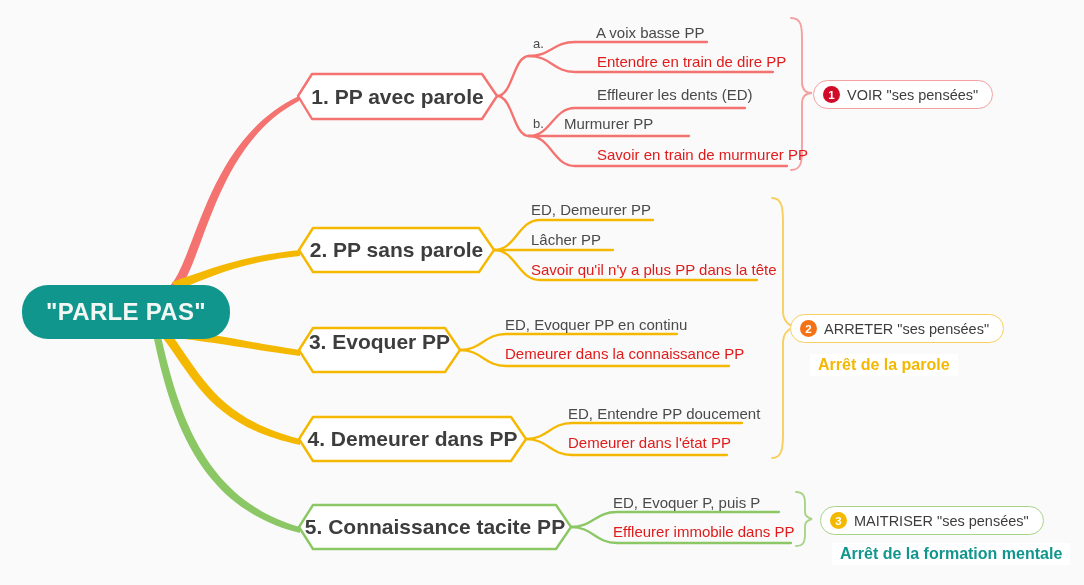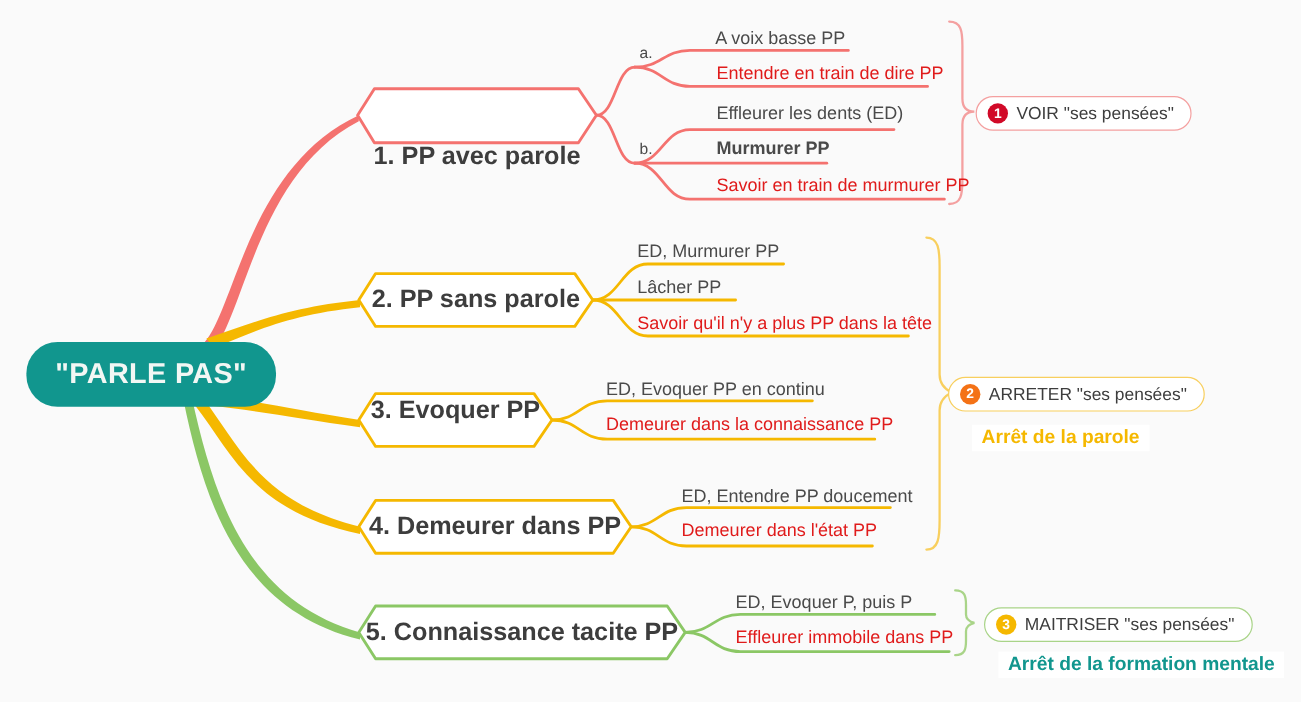--- a/index.html
+++ b/index.html
@@ -177,21 +177,21 @@
     <path d="M 313,417 L 511,417 L 526,439 L 511,461 L 313,461 L 299,439 Z" fill="#ffffff" stroke="#f5b800" stroke-width="2.4" stroke-linejoin="round"></path>
     <path d="M 313,505 L 556,505 L 571,527 L 556,549 L 313,549 L 299,527 Z" fill="#ffffff" stroke="#8bc765" stroke-width="2.4" stroke-linejoin="round"></path>
   </svg>
 
   <div class="layer">
 
     <div class="root-node" style="left:22px; top:285px; width:208px; height:54px;">
       <span>"PARLE PAS"</span>
     </div>
 
-    <div class="hex-node" style="left:298px; top:74px; width:199px; height:45px;margin-top:34px;">
+    <div class="hex-node" style="left:298px; top:74px; width:199px; height:45px;">
       <span class="hex-label">1. PP avec parole</span>
     </div>
     <div class="hex-node" style="left:299px; top:228px; width:195px; height:44px;">
       <span class="hex-label">2. PP sans parole</span>
     </div>
     <div class="hex-node" style="left:299px; top:328px; width:161px; height:27px;">
       <span class="hex-label">3. Evoquer PP</span>
     </div>
     <div class="hex-node" style="left:299px; top:417px; width:227px; height:44px;">
       <span class="hex-label">4. Demeurer dans PP</span>
@@ -199,24 +199,24 @@
     <div class="hex-node" style="left:299px; top:505px; width:272px; height:44px;">
       <span class="hex-label">5. Connaissance tacite PP</span>
     </div>
 
     <div class="sub-marker" style="left:533px; top:36px;">a.</div>
     <div class="sub-marker" style="left:533px; top:116px;">b.</div>
 
     <div class="leaf gray" style="left:596px; top:25px;">A voix basse PP</div>
     <div class="leaf red" style="left:597px; top:54px;">Entendre en train de dire PP</div>
     <div class="leaf gray" style="left:597px; top:87px;">Effleurer les dents (ED)</div>
-    <div class="leaf gray" style="left:597px; top:116px;font-weight:bold;">Murmurer PP</div>
+    <div class="leaf gray" style="left:564px; top:116px;">Murmurer PP</div>
     <div class="leaf red" style="left:597px; top:147px;">Savoir en train de murmurer PP</div>
 
-    <div class="leaf gray" style="left:531px; top:202px;">ED, Murmurer PP</div>
+    <div class="leaf gray" style="left:531px; top:202px;">ED, Demeurer PP</div>
     <div class="leaf gray" style="left:531px; top:232px;">Lâcher PP</div>
     <div class="leaf gray" style="left:505px; top:317px;">ED, Evoquer PP en continu</div>
 
     <div class="leaf red" style="left:531px; top:262px;">Savoir qu'il n'y a plus PP dans la tête</div>
     <div class="leaf red" style="left:505px; top:346px;">Demeurer dans la connaissance PP</div>
 
     <div class="leaf gray" style="left:568px; top:406px;">ED, Entendre PP doucement</div>
     <div class="leaf red" style="left:568px; top:435px;">Demeurer dans l'état PP</div>
 
     <div class="leaf gray" style="left:613px; top:495px;">ED, Evoquer P, puis P</div>

